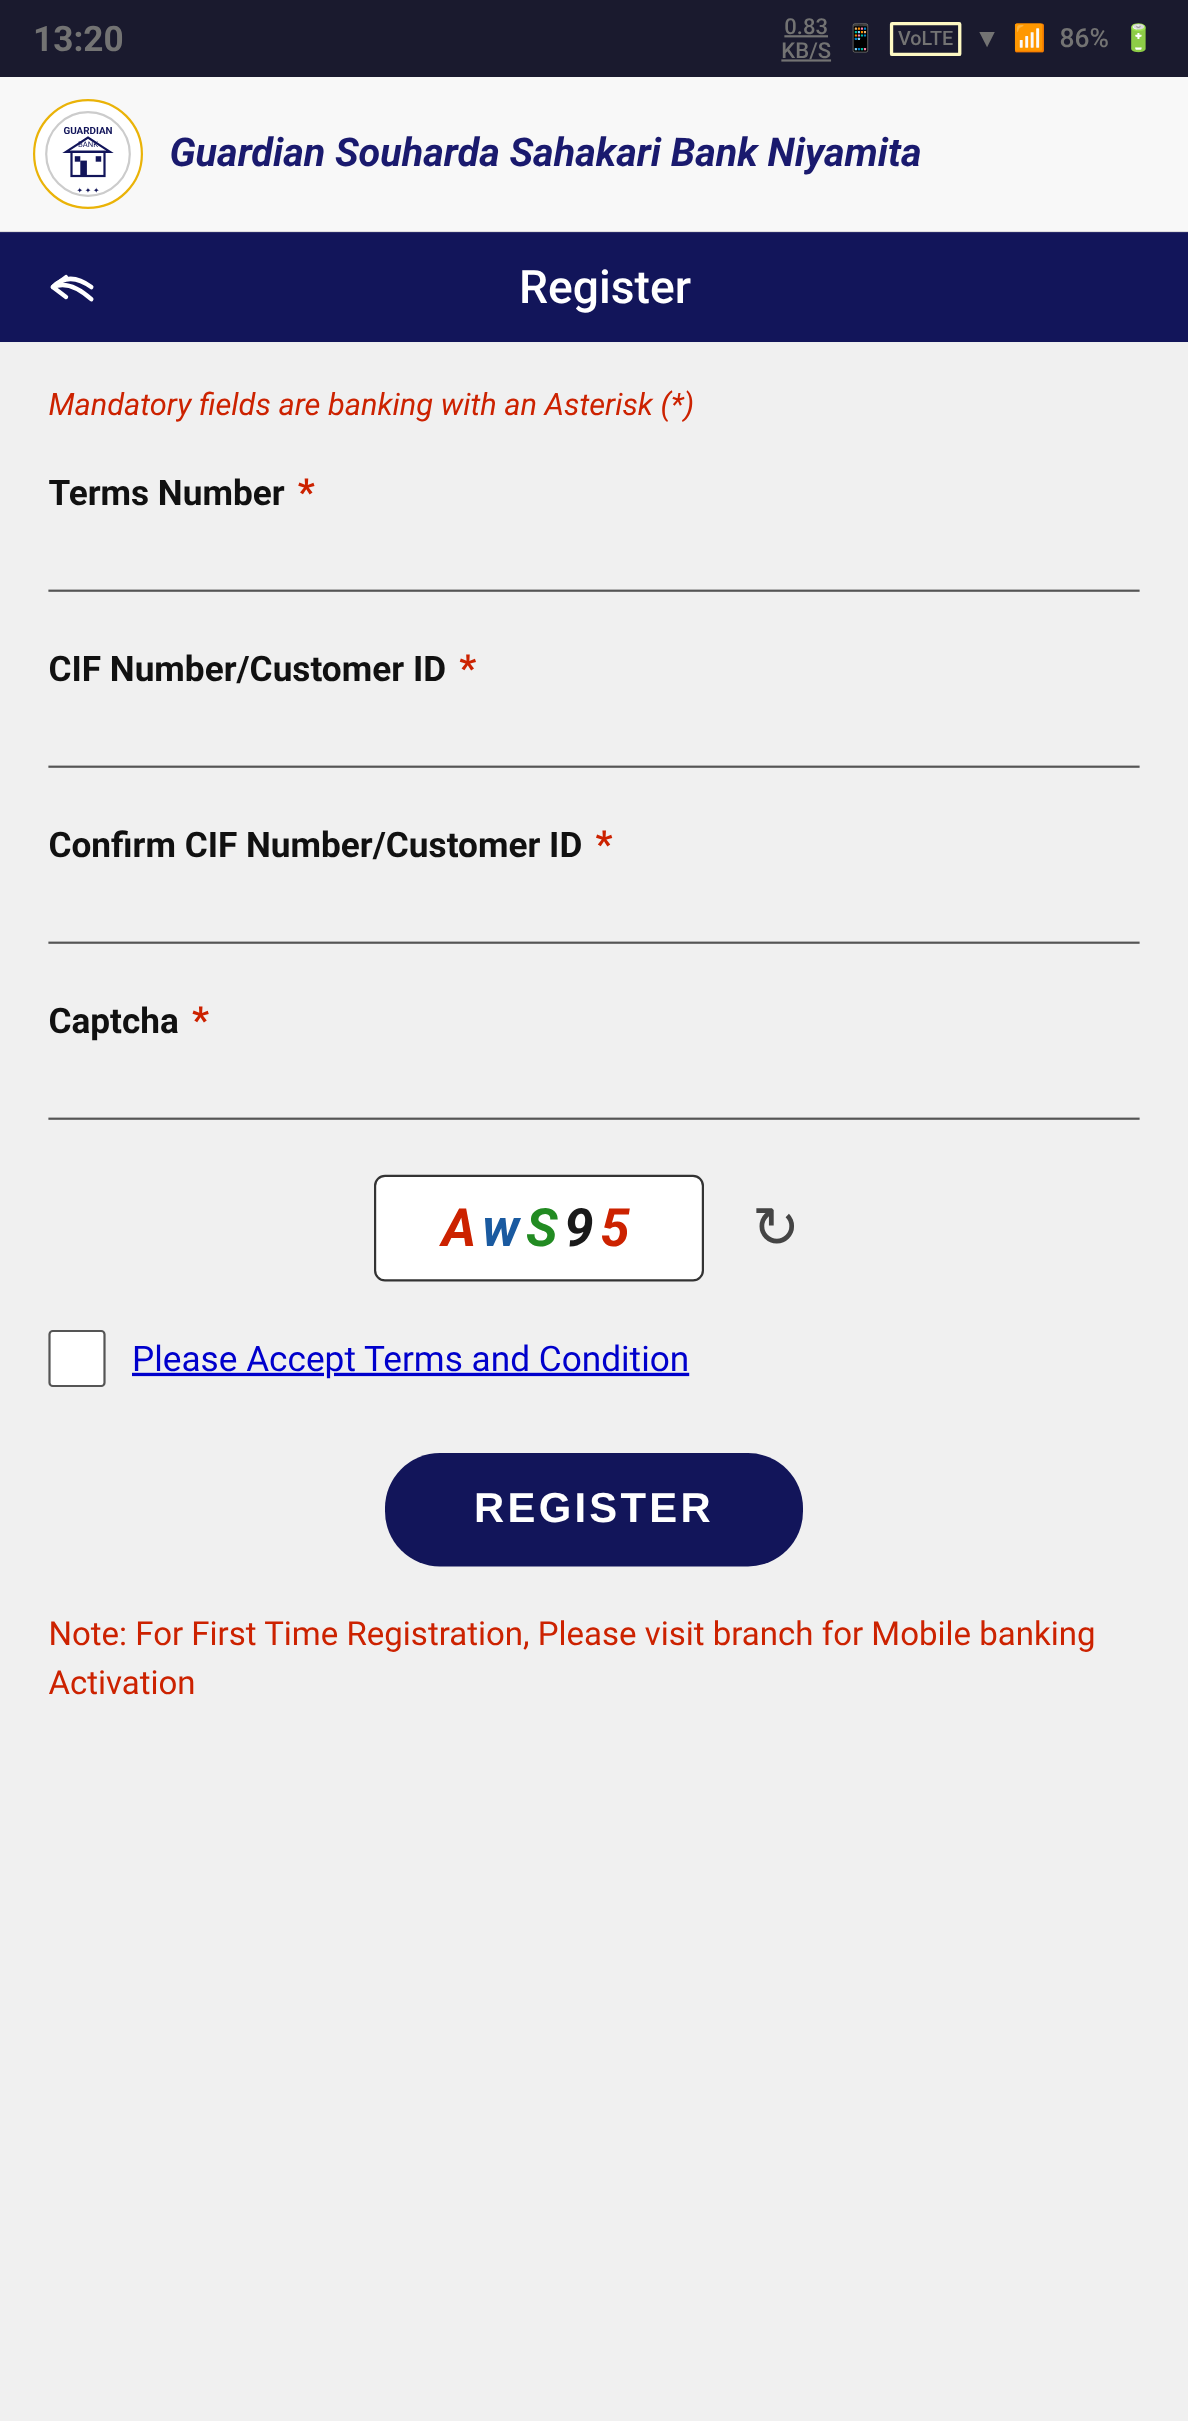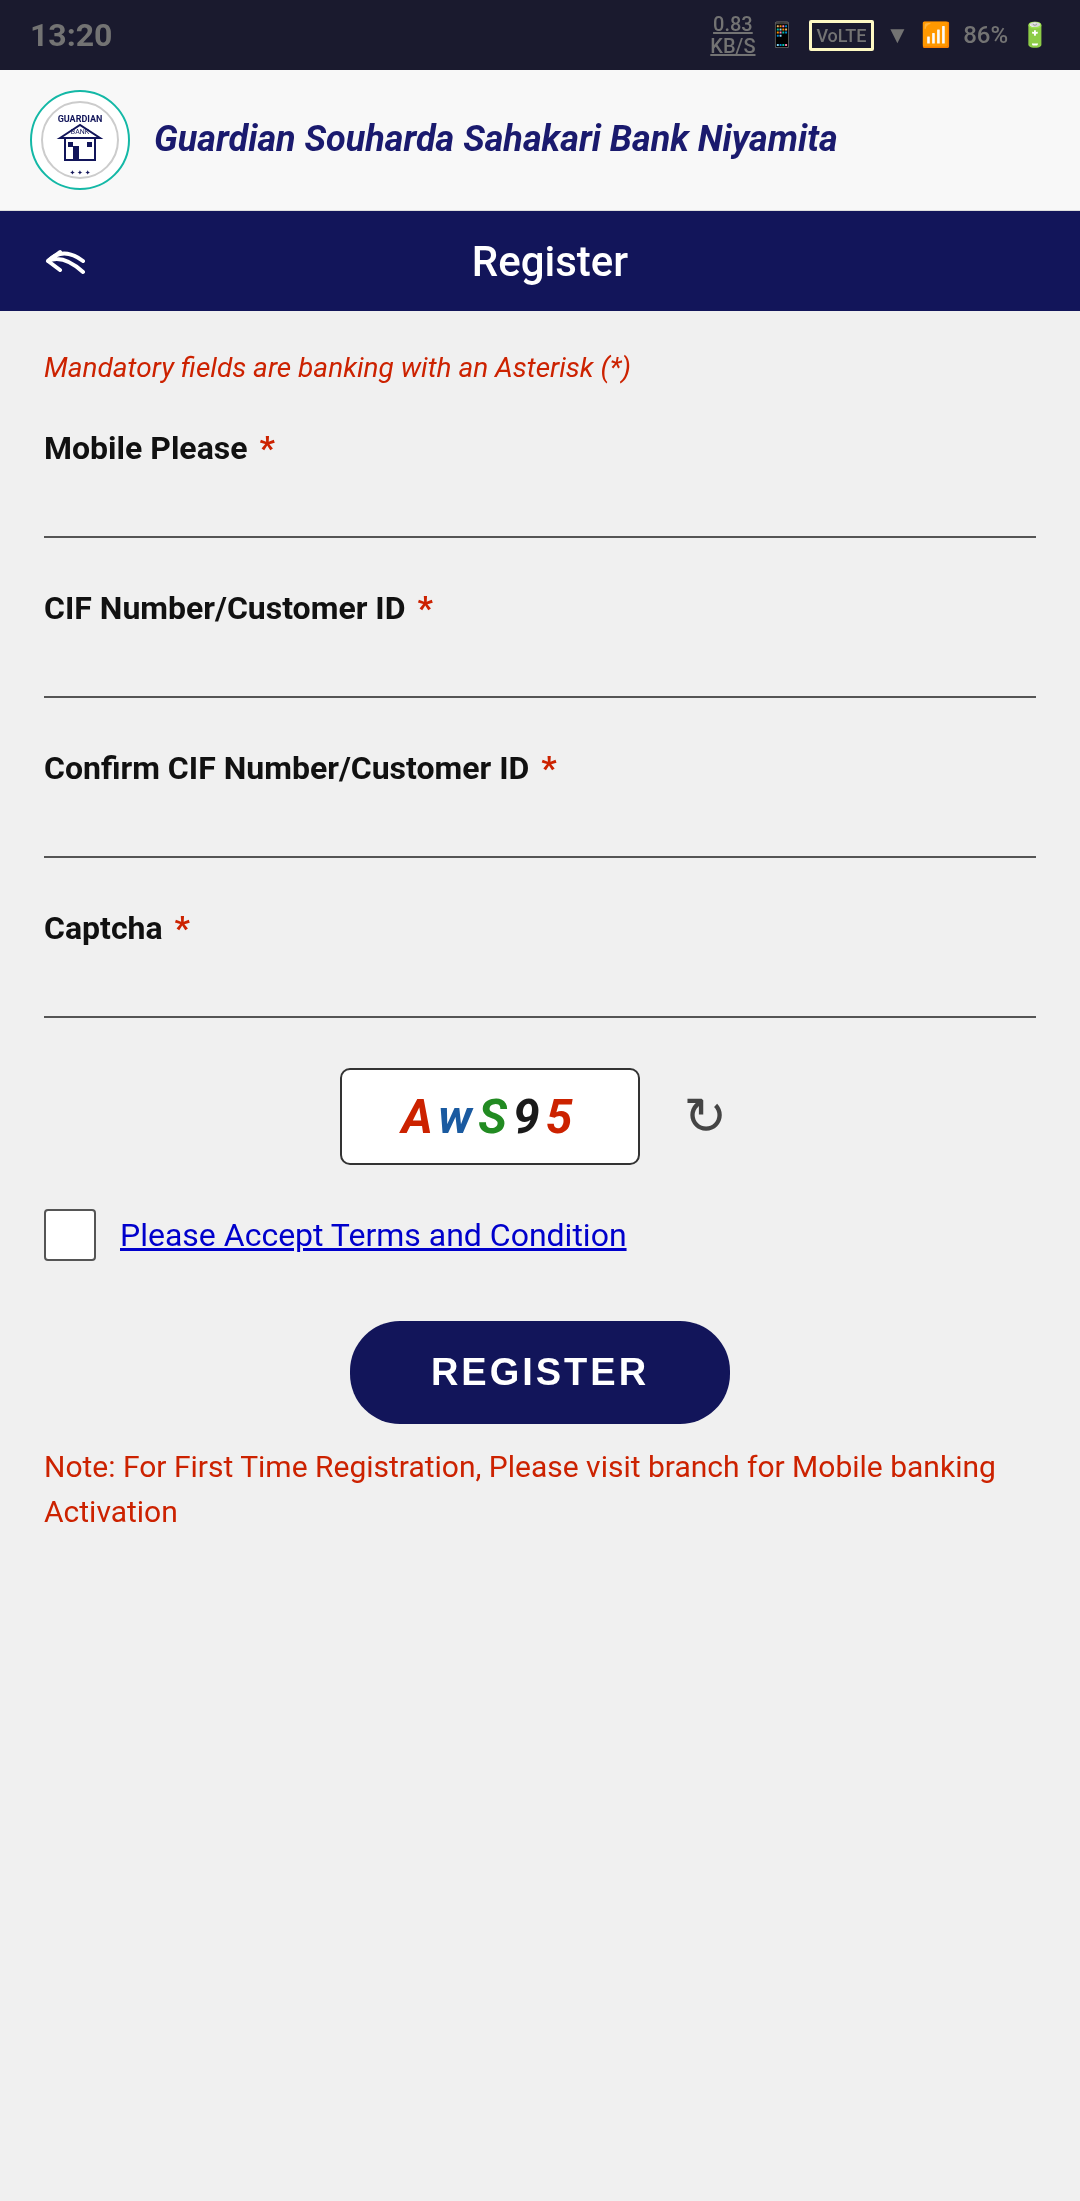--- a/index.html
+++ b/index.html
@@ -45,21 +45,21 @@
       display: flex;
       align-items: center;
       gap: 24px;
       border-bottom: 1px solid #ddd;
       min-height: 130px;
     }
     .app-logo-circle {
       width: 100px;
       height: 100px;
       border-radius: 50%;
-      border: 2px solid #14b8a6;
+      border: 2px solid #eab308;
       background: white;
       display: flex;
       align-items: center;
       justify-content: center;
       flex-shrink: 0;
       overflow: hidden;
     }
     .logo-svg {
       width: 80px;
       height: 80px;
@@ -224,21 +224,21 @@
       cursor: pointer;
       min-width: 380px;
       text-align: center;
     }
 
     
     .note-text {
       color: #cc2200;
       font-size: 30px;
       line-height: 1.5;
-      margin-top: 20px;
+      margin-top: 39px;
     }
   </style>
 </head>
 <body>
 
 <div class="status-bar">
   <span class="status-bar-left">13:20</span>
   <div class="status-bar-right">
     <span style="font-size:20px;line-height:1.1;text-align:center;text-decoration:underline;">0.83<br>KB/S</span>
     <span>📱</span>
@@ -278,21 +278,21 @@
   </div>
   <div class="nav-title">Register</div>
 </div>
 
 <div class="main-content">
 
   <div class="mandatory-note">Mandatory fields are banking with an Asterisk (*)</div>
 
   <div class="form-field">
     <div class="field-label">
-      <span>Mobile Please</span>
+      <span>Terms Number</span>
       <span class="required-asterisk">*</span>
     </div>
     <input class="field-input" type="tel" placeholder="" style="">
   </div>
 
   <div class="form-field">
     <div class="field-label">
       <span>CIF Number/Customer ID</span>
       <span class="required-asterisk">*</span>
     </div>

